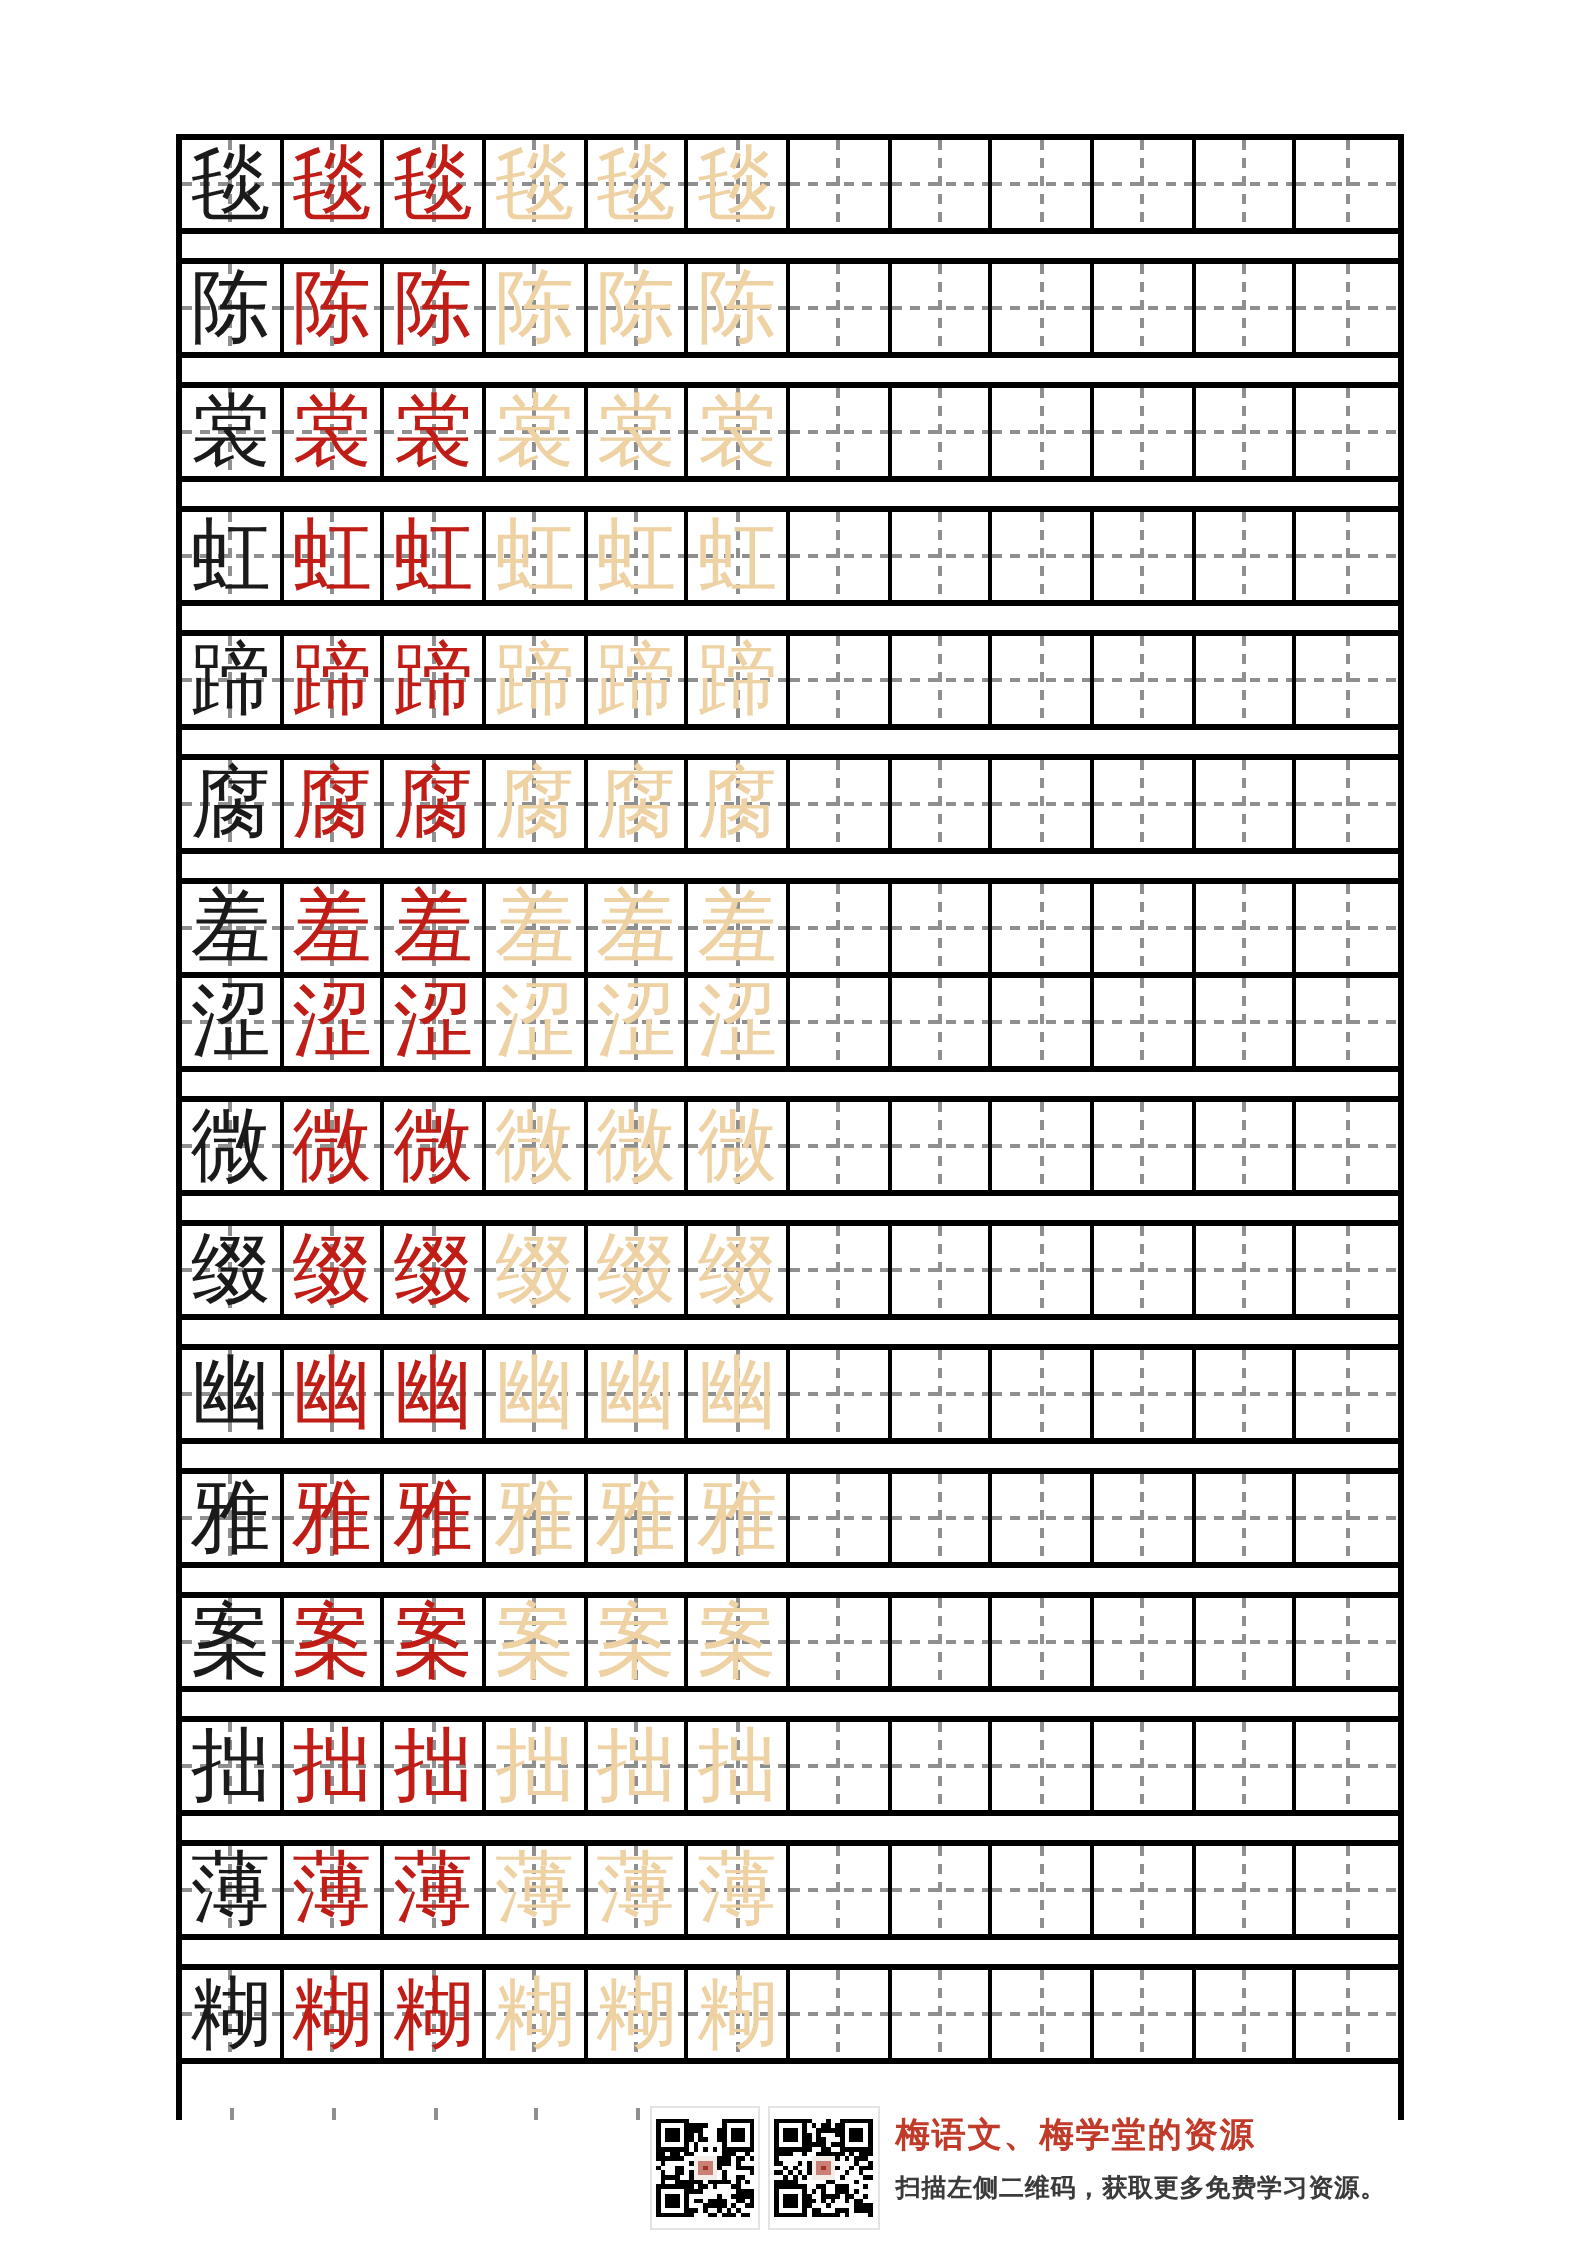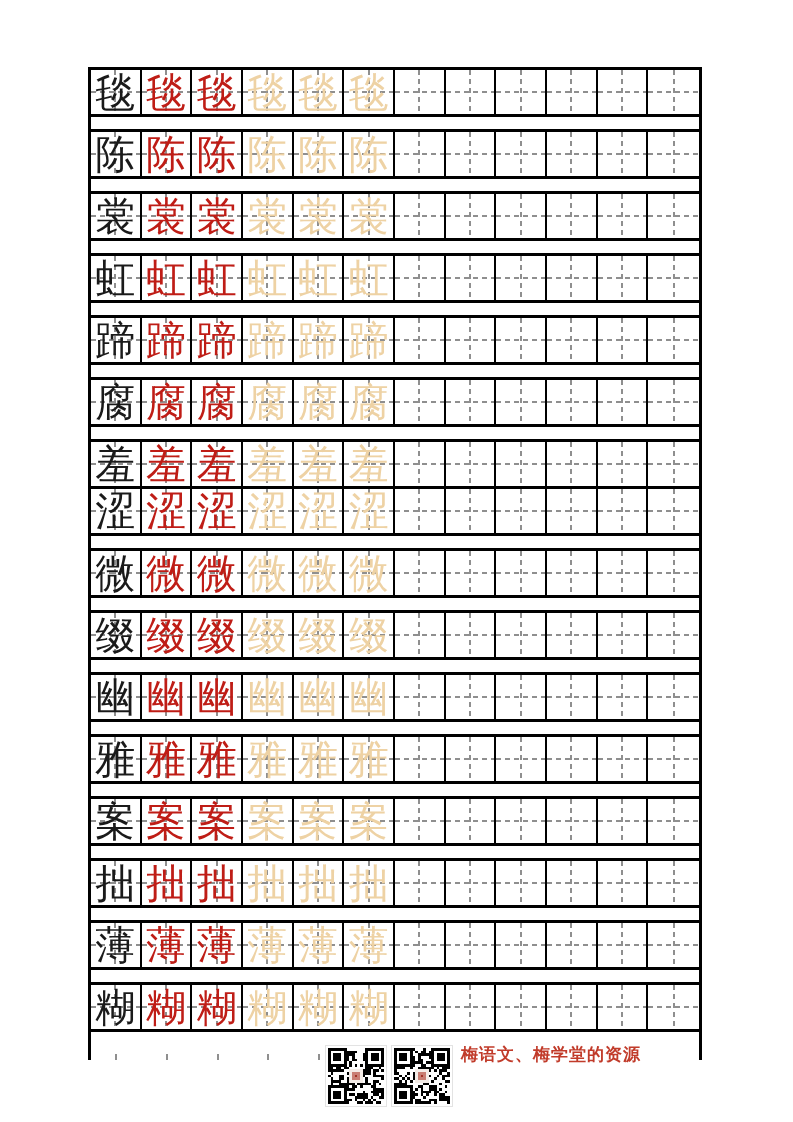--- a/index.html
+++ b/index.html
@@ -63,21 +63,21 @@
     background-position:center bottom;
     background-repeat:no-repeat;
   }
   
   .footer{
     position:absolute;
     left:321px;top:1040px;
     width:372px;height:82px;
     background:#ffffff;
     display:flex;
-    align-items:flex-start;
+    align-items:center;
     font-family:Liberation Serif, serif;
   }
   .qr-box{
     width:56px;height:56px;
     margin-top:5px;margin-left:4px;
     border:1px solid #e3e3e3;
     background:#ffffff;
     padding:2px;
   }
   .qr-box svg{width:100%;height:100%;display:block;}
@@ -834,16 +834,17 @@
           <rect x="0" y="14" width="7" height="7" fill="#000000"></rect>
           <rect x="1" y="15" width="5" height="5" fill="#ffffff"></rect>
           <rect x="2" y="16" width="3" height="3" fill="#000000"></rect>
           <rect x="8" y="8" width="5" height="5" fill="#f4ece7"></rect>
           <rect x="9" y="9" width="3" height="3" fill="#c97f74"></rect>
           <rect x="10" y="10" width="1" height="1" fill="#a33226"></rect>
         </svg>
     </div>
     <div class="footer-text">
       <p class="footer-title">梅语文、梅学堂的资源</p>
+      <p class="footer-line">扫描左侧二维码，获取更多免费学习资源。</p>
     </div>
   </div>
 
 </div>
 
 </body></html>

